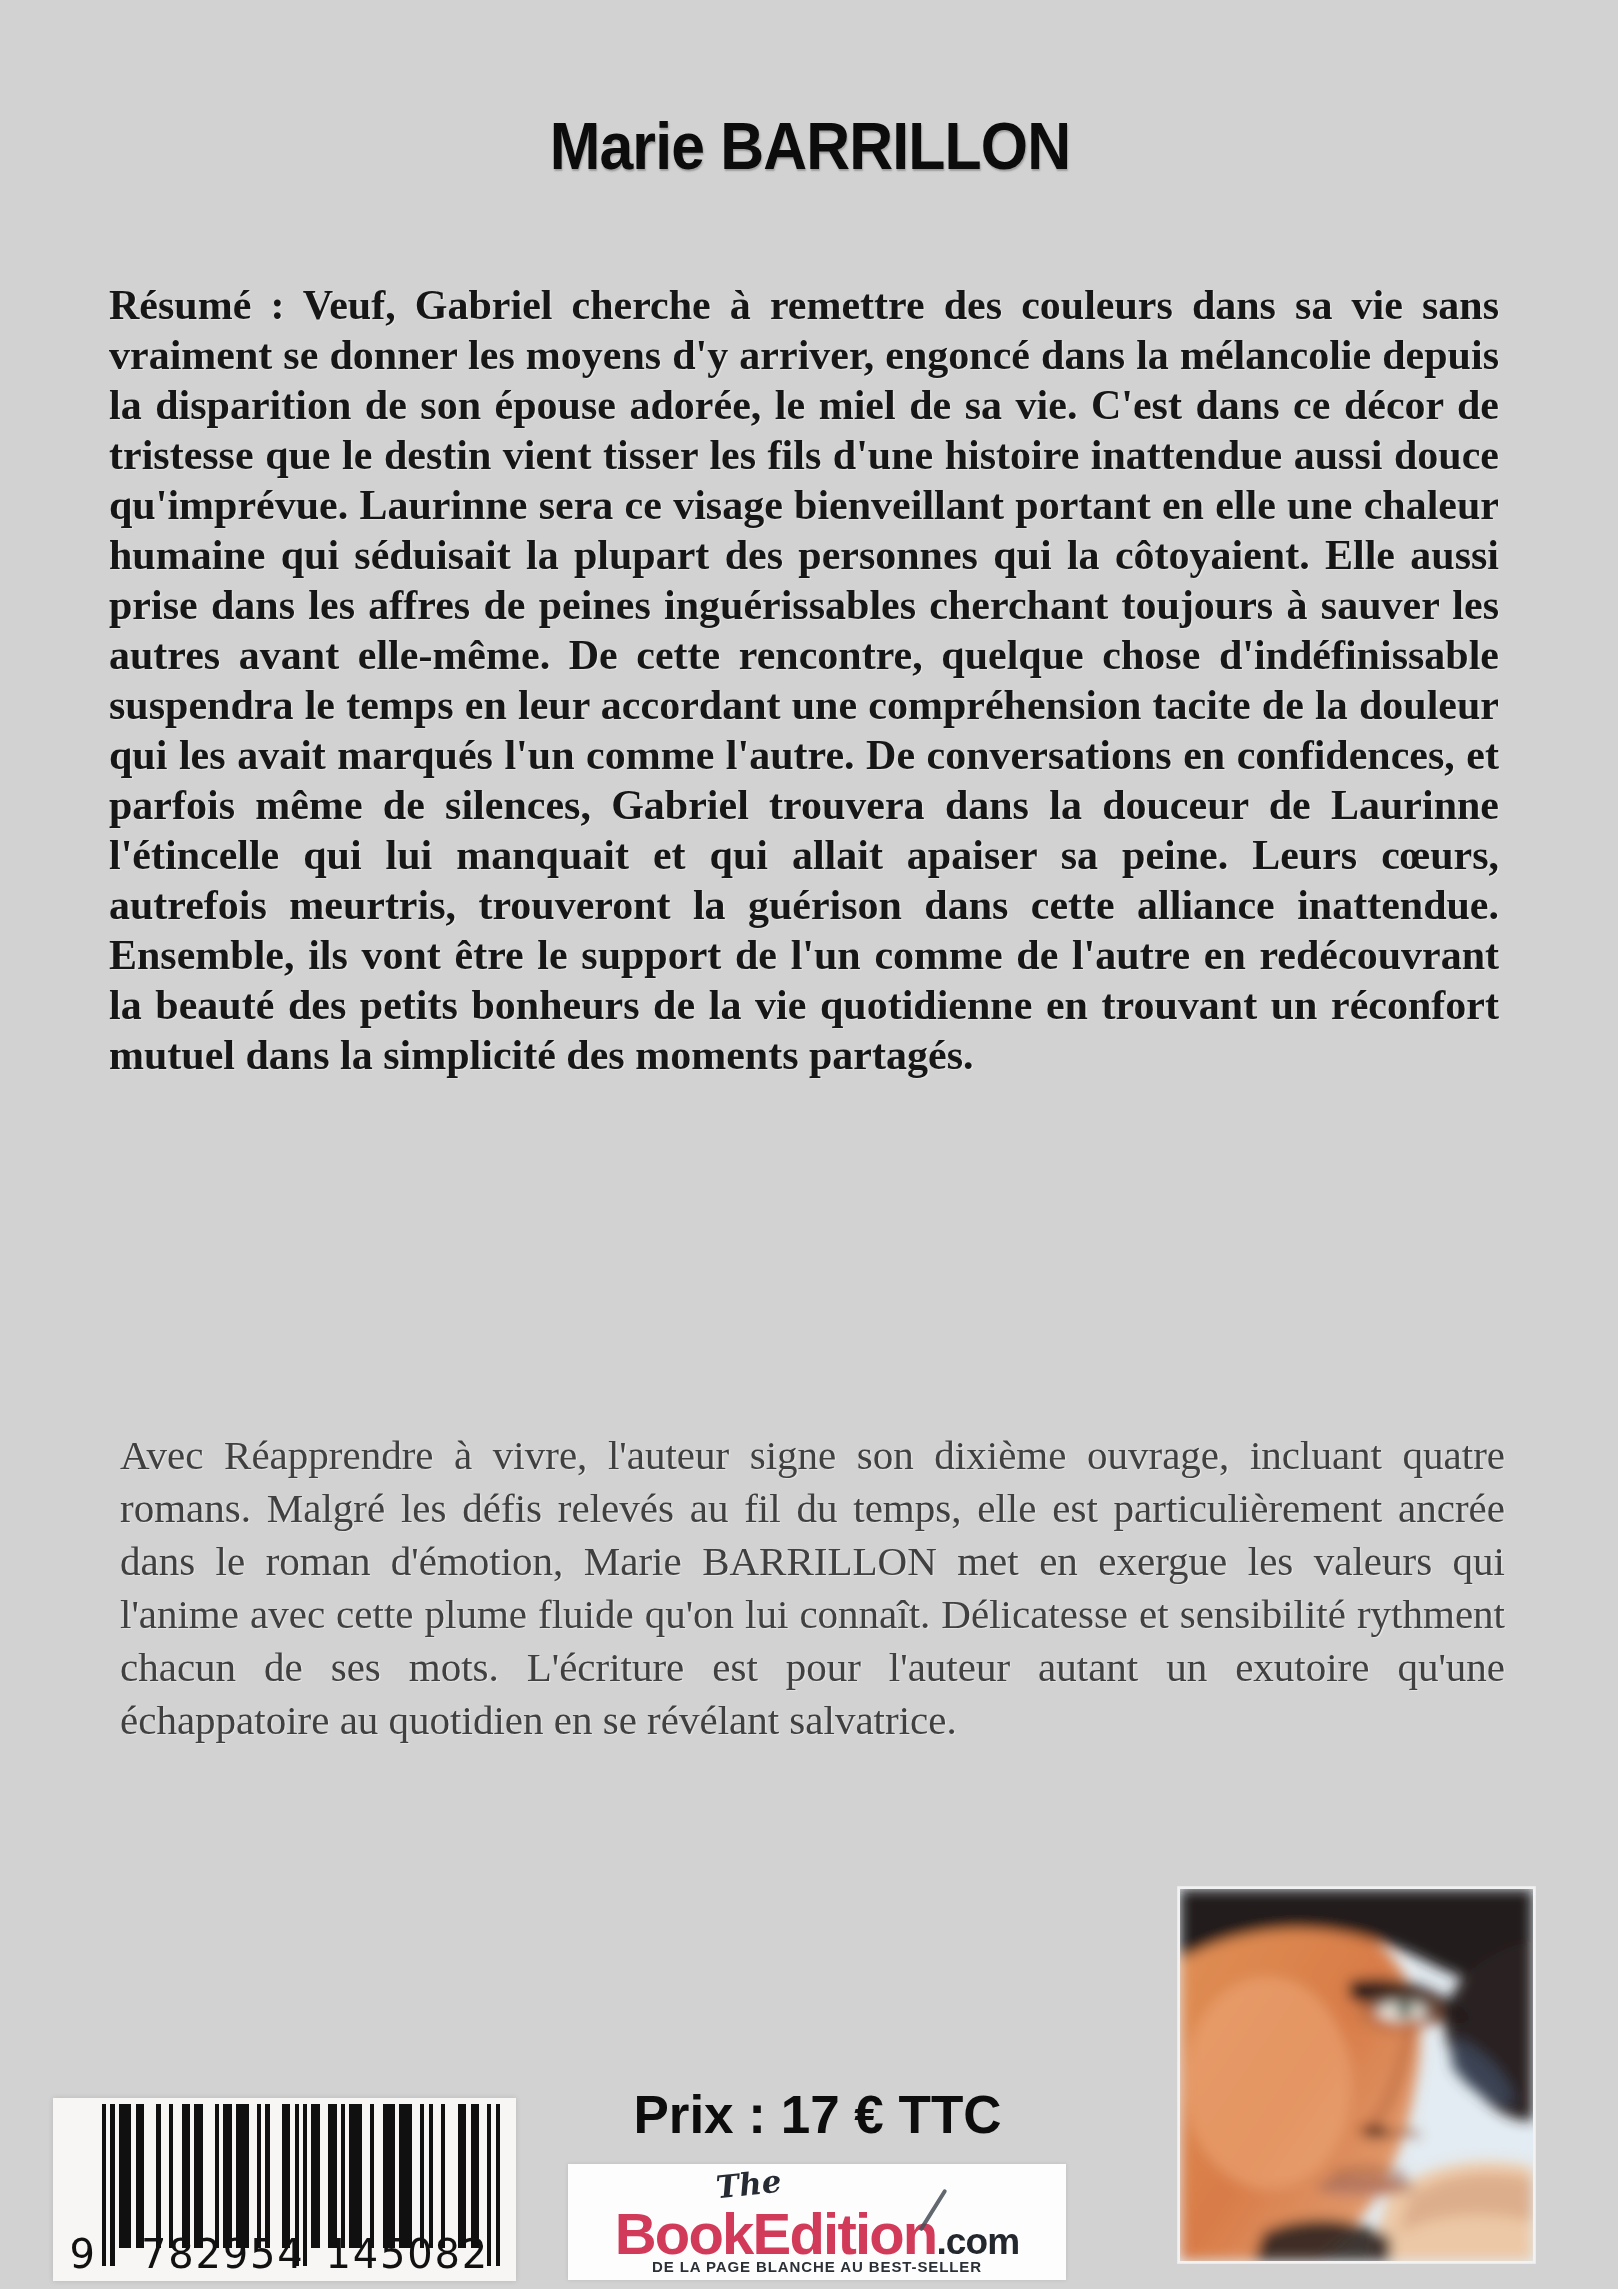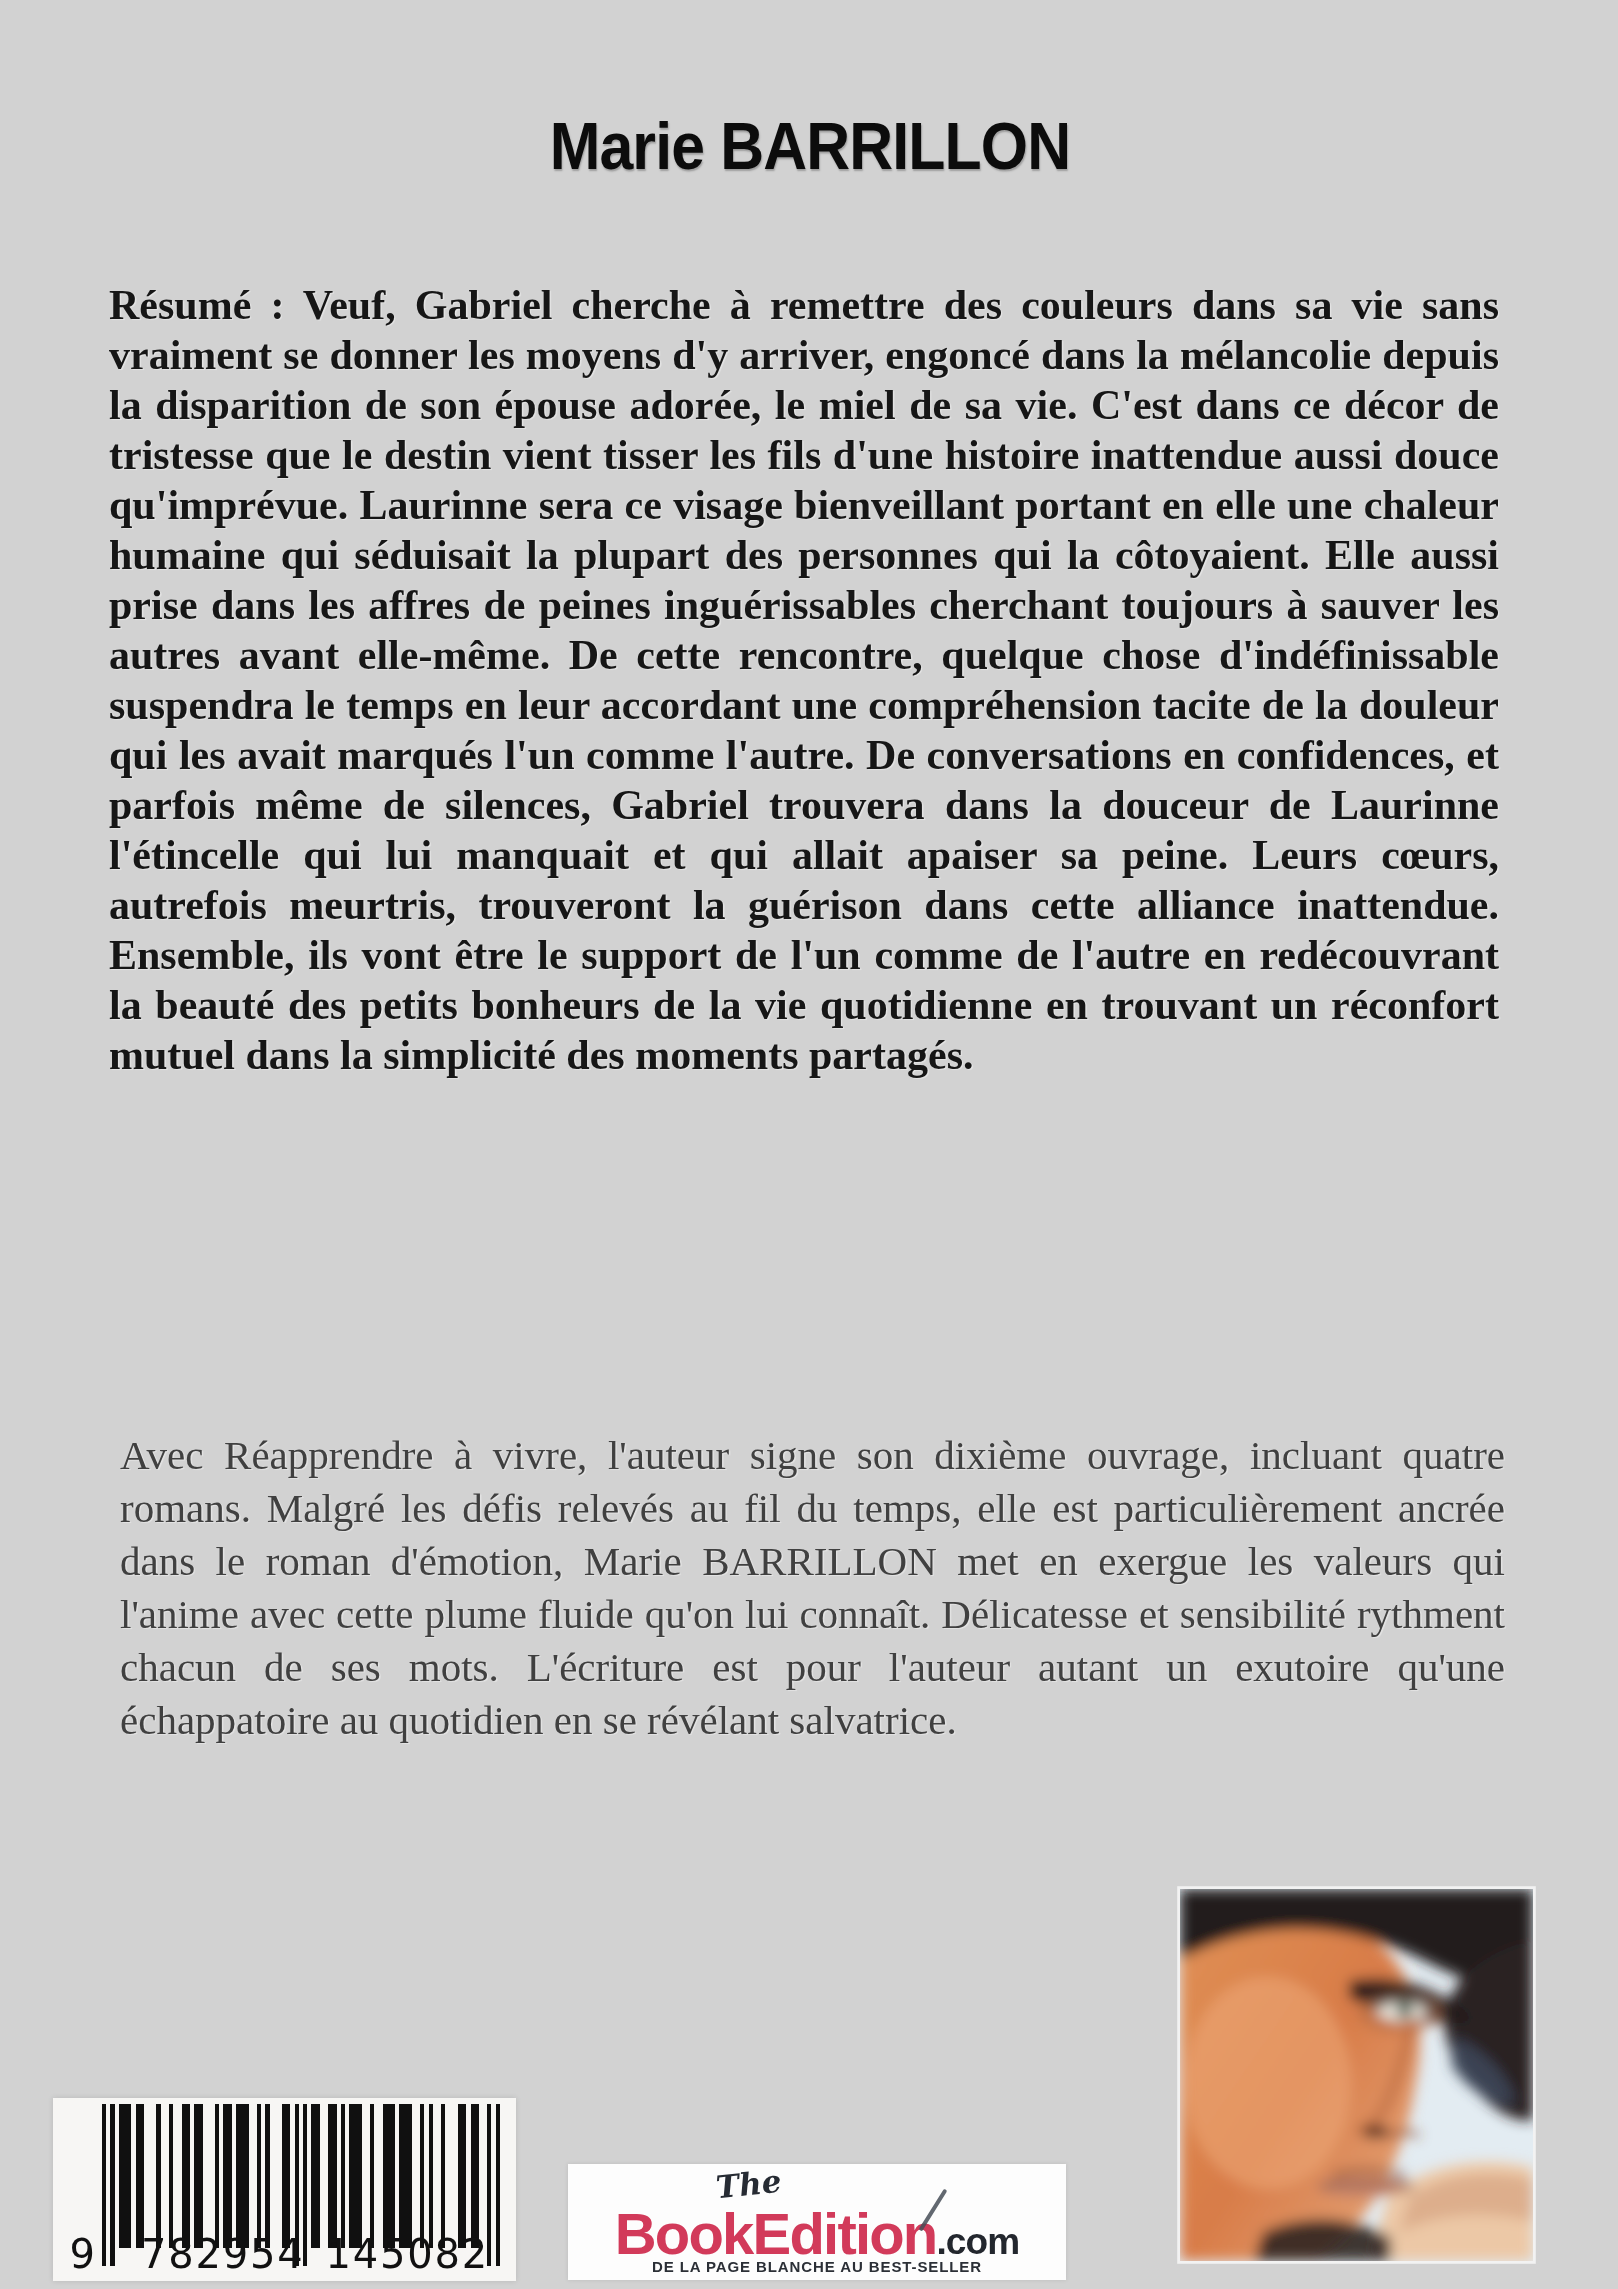--- a/index.html
+++ b/index.html
@@ -121,20 +121,21 @@
 
 
   <div class="author-wrap">
     <span class="author-text">Marie BARRILLON</span>
   </div>
 
   <p class="summary">Résumé : Veuf, Gabriel cherche à remettre des couleurs dans sa vie sans vraiment se donner les moyens d'y arriver, engoncé dans la mélancolie depuis la disparition de son épouse adorée, le miel de sa vie. C'est dans ce décor de tristesse que le destin vient tisser les fils d'une histoire inattendue aussi douce qu'imprévue. Laurinne sera ce visage bienveillant portant en elle une chaleur humaine qui séduisait la plupart des personnes qui la côtoyaient. Elle aussi prise dans les affres de peines inguérissables cherchant toujours à sauver les autres avant elle-même. De cette rencontre, quelque chose d'indéfinissable suspendra le temps en leur accordant une compréhension tacite de la douleur qui les avait marqués l'un comme l'autre.  De conversations en confidences, et parfois même de silences, Gabriel trouvera dans la douceur de Laurinne l'étincelle qui lui manquait et qui allait apaiser sa peine. Leurs cœurs, autrefois meurtris, trouveront la guérison dans cette alliance inattendue. Ensemble, ils vont être le support de l'un comme de l'autre en redécouvrant la beauté des petits bonheurs de la vie quotidienne en trouvant un réconfort mutuel dans la simplicité des moments partagés.</p>
 
   <p class="note">Avec Réapprendre à vivre, l'auteur signe son dixième ouvrage, incluant quatre romans. Malgré les défis relevés au fil du temps, elle est particulièrement ancrée dans le roman d'émotion, Marie BARRILLON met en exergue les valeurs qui l'anime avec cette plume fluide qu'on lui connaît. Délicatesse et sensibilité rythment chacun de ses mots. L'écriture est pour l'auteur autant un exutoire qu'une échappatoire au quotidien en se révélant salvatrice.</p>
 
+  <div class="price">Prix : 17 € TTC</div>
 
   <div class="barcode">
     <div class="bars">
         <div class="bar on guard"></div>
         <div class="bar guard"></div>
         <div class="bar on guard"></div>
         <div class="bar"></div>
         <div class="bar on"></div>
         <div class="bar on"></div>
         <div class="bar on"></div>

